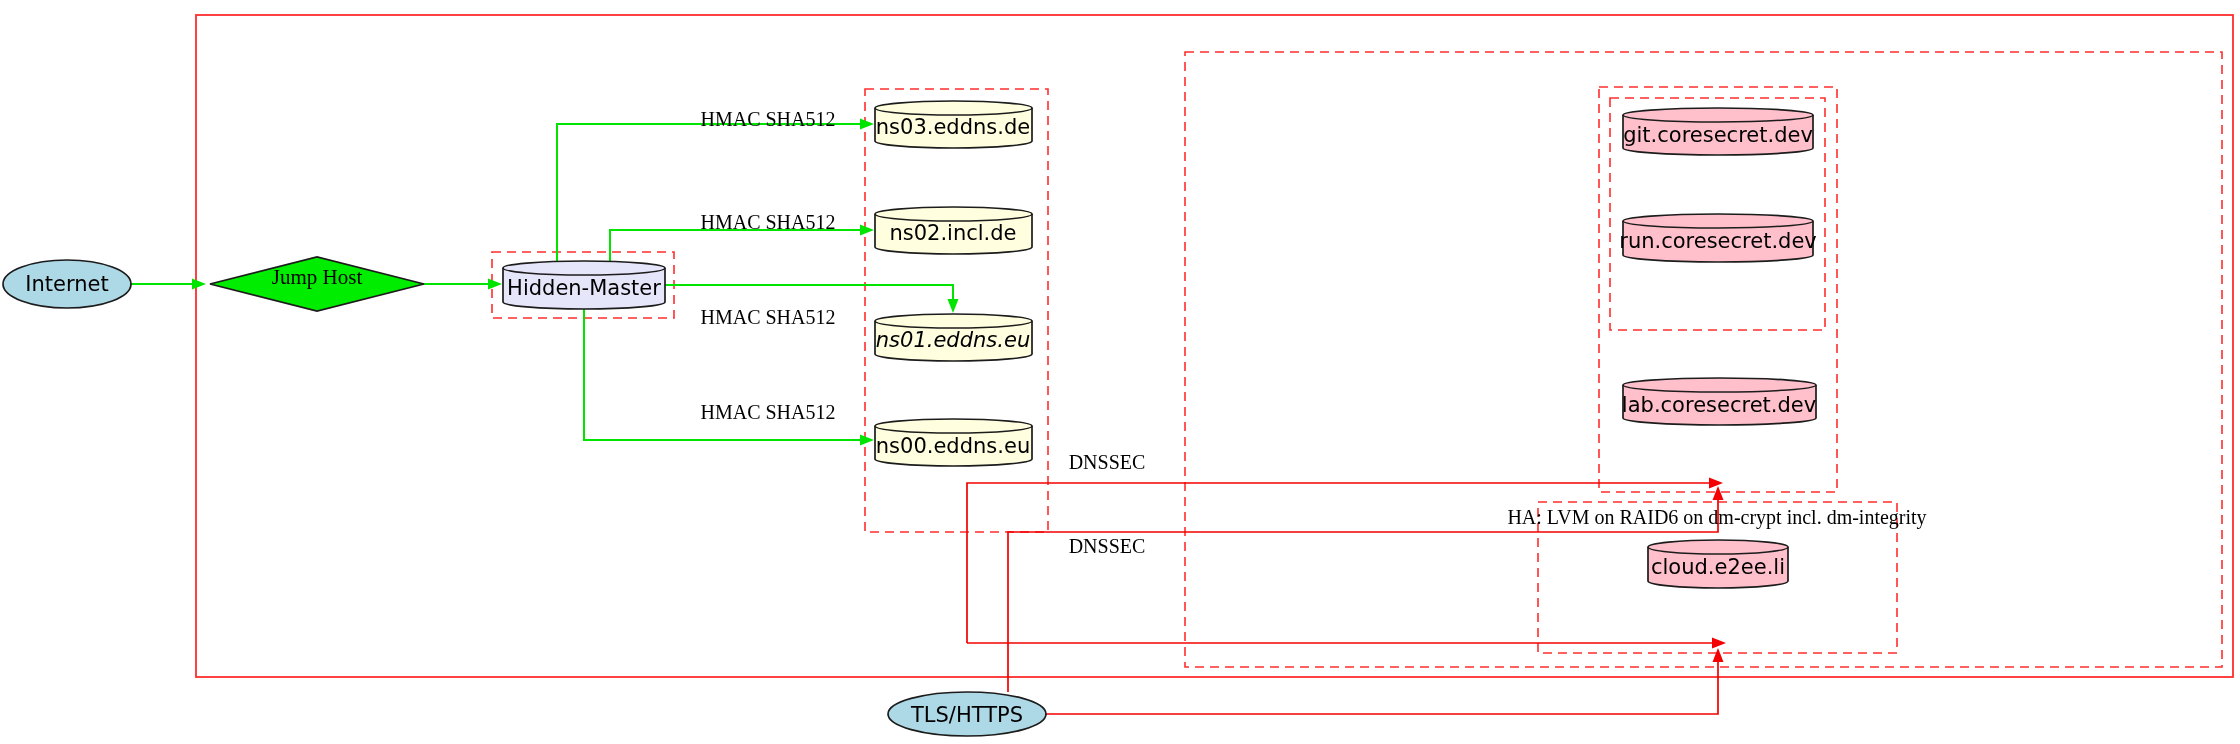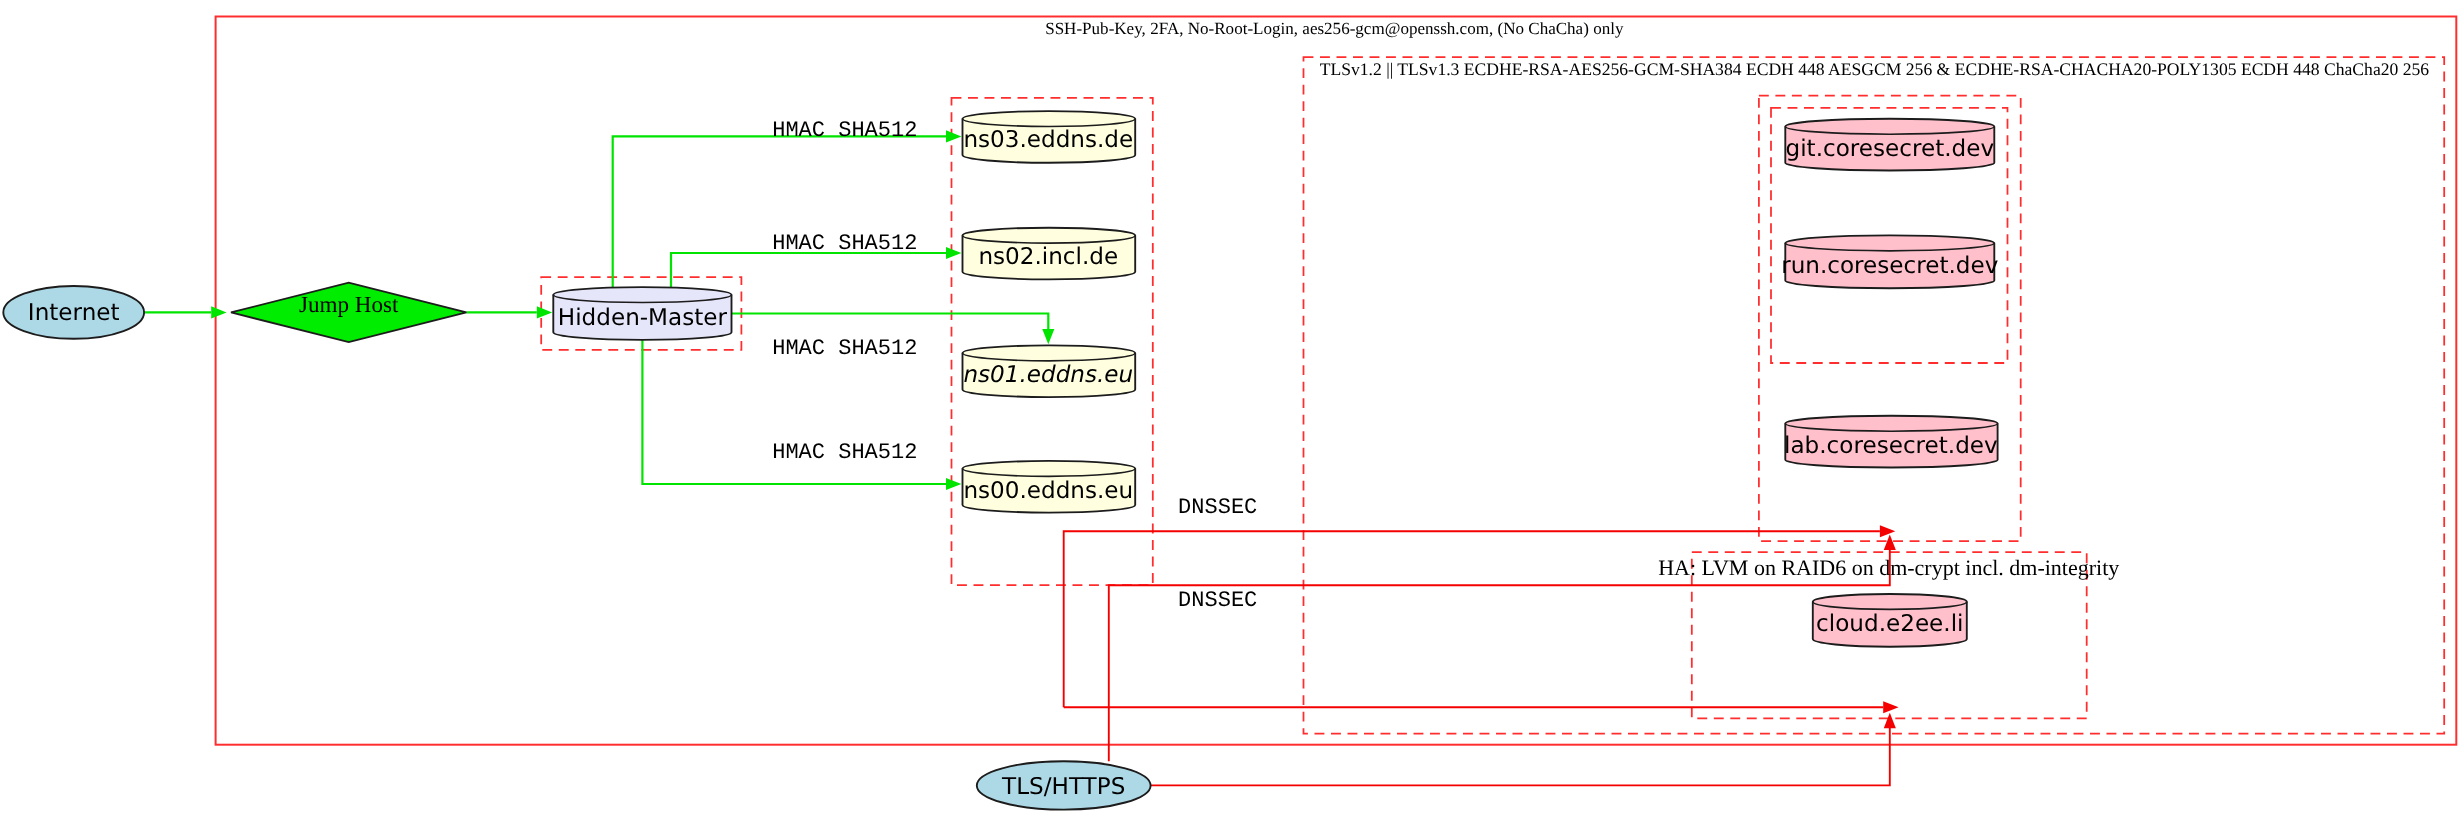--- a/index.html
+++ b/index.html
@@ -14,21 +14,21 @@
   #edge-layer { position: absolute; left: 0; top: 0; width: 2240px; height: 744px; }
 
   .lbl {
     position: absolute;
     transform: translate(-50%, -50%);
     white-space: nowrap;
     color: #000000;
     pointer-events: none;
   }
   .node-lbl  { font-family: "DejaVu Sans", sans-serif;  font-size: 21px; }
-  .edge-lbl  { font-family: Liberation Mono, monospace;  font-size: 20px; }
+  .edge-lbl  { font-family: Liberation Serif, serif;  font-size: 20px; }
   .clus-lbl  { font-family: "Liberation Serif", serif;  font-size: 15.5px; }
 
   
   .clus-border    { fill: none; stroke: var(--cluster_border, #ff2d2d); stroke-width: 1.6; }
   .clus-dashed    { stroke-dasharray: 9,6; }
   .clus-solid     { stroke-width: 1.8; }
   .e-green        { fill: none; stroke: var(--edge_secure_green, #00e400); stroke-width: 2; }
   .a-green        { fill: var(--edge_secure_green, #00e400); stroke: none; }
   .e-red          { fill: none; stroke: var(--edge_tls_red, #f40000); stroke-width: 1.7; }
   .a-red          { fill: var(--edge_tls_red, #f40000); stroke: none; }
@@ -106,22 +106,20 @@
     <path class="node-shape" fill="var(--node_service_fill)" d="M 1623 221 A 95 7 0 0 1 1813 221 L 1813 255 A 95 7 0 0 1 1623 255 Z"></path>
     <path class="seam" d="M 1623 221 A 95 7 0 0 0 1813 221"></path>
 
     <path class="node-shape" fill="var(--node_service_fill)" d="M 1623 385 A 96.5 7 0 0 1 1816 385 L 1816 418 A 96.5 7 0 0 1 1623 418 Z"></path>
     <path class="seam" d="M 1623 385 A 96.5 7 0 0 0 1816 385"></path>
 
     <path class="node-shape" fill="var(--node_service_fill)" d="M 1648 547 A 70 7 0 0 1 1788 547 L 1788 581 A 70 7 0 0 1 1648 581 Z"></path>
     <path class="seam" d="M 1648 547 A 70 7 0 0 0 1788 547"></path>
   </svg>
 
-  <div class="lbl clus-lbl" style="left:1213px; top:27px;">SSH-Pub-Key, 2FA, No-Root-Login, aes256-gcm@openssh.com, (No ChaCha) only</div>
-  <div class="lbl clus-lbl" style="left:1704px; top:64px; font-size:16px;">TLSv1.2 || TLSv1.3 ECDHE-RSA-AES256-GCM-SHA384 ECDH 448 AESGCM 256 &amp; ECDHE-RSA-CHACHA20-POLY1305 ECDH 448 ChaCha20 256</div>
   <div class="lbl clus-lbl" style="left:1717px; top:517px; font-size:20px;">HA: LVM on RAID6 on dm-crypt incl. dm-integrity</div>
 
   <div class="lbl edge-lbl" style="left:768px; top:119px;">HMAC SHA512</div>
   <div class="lbl edge-lbl" style="left:768px; top:222px;">HMAC SHA512</div>
   <div class="lbl edge-lbl" style="left:768px; top:317px;">HMAC SHA512</div>
   <div class="lbl edge-lbl" style="left:768px; top:412px;">HMAC SHA512</div>
   <div class="lbl edge-lbl" style="left:1107px; top:462px;">DNSSEC</div>
   <div class="lbl edge-lbl" style="left:1107px; top:546px;">DNSSEC</div>
 
   <div class="lbl node-lbl" style="left:67px; top:284px;">Internet</div>

